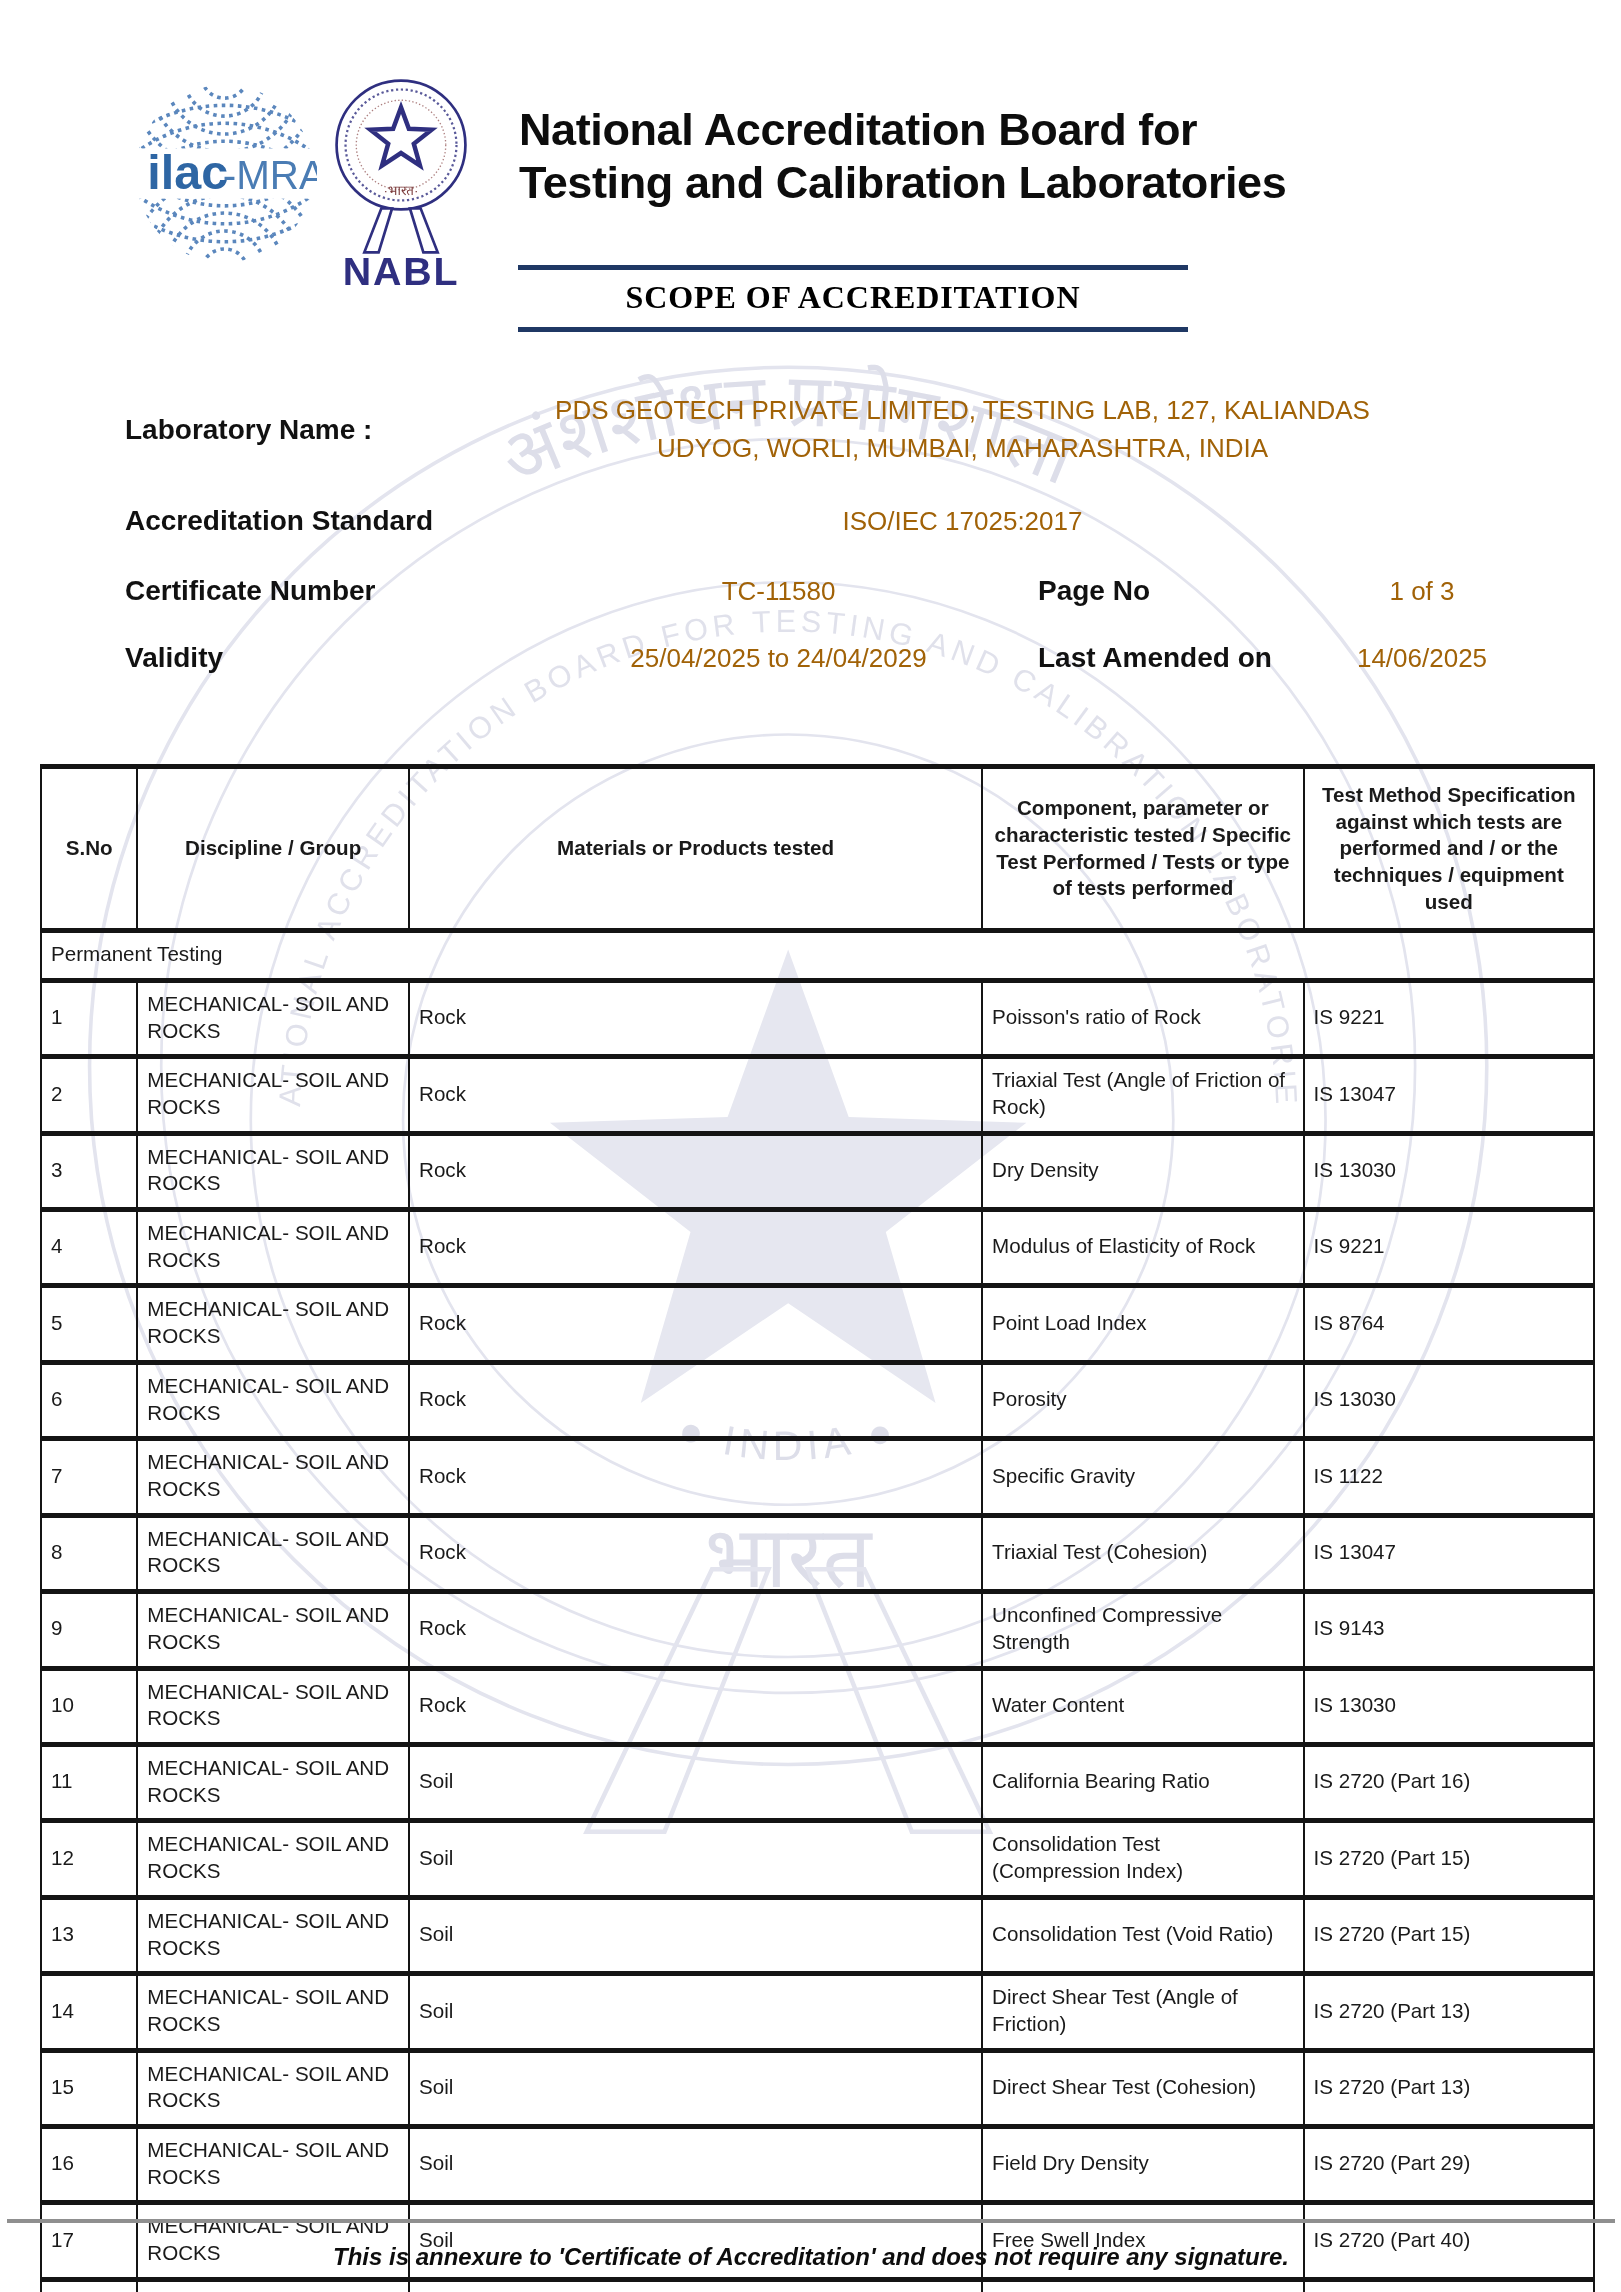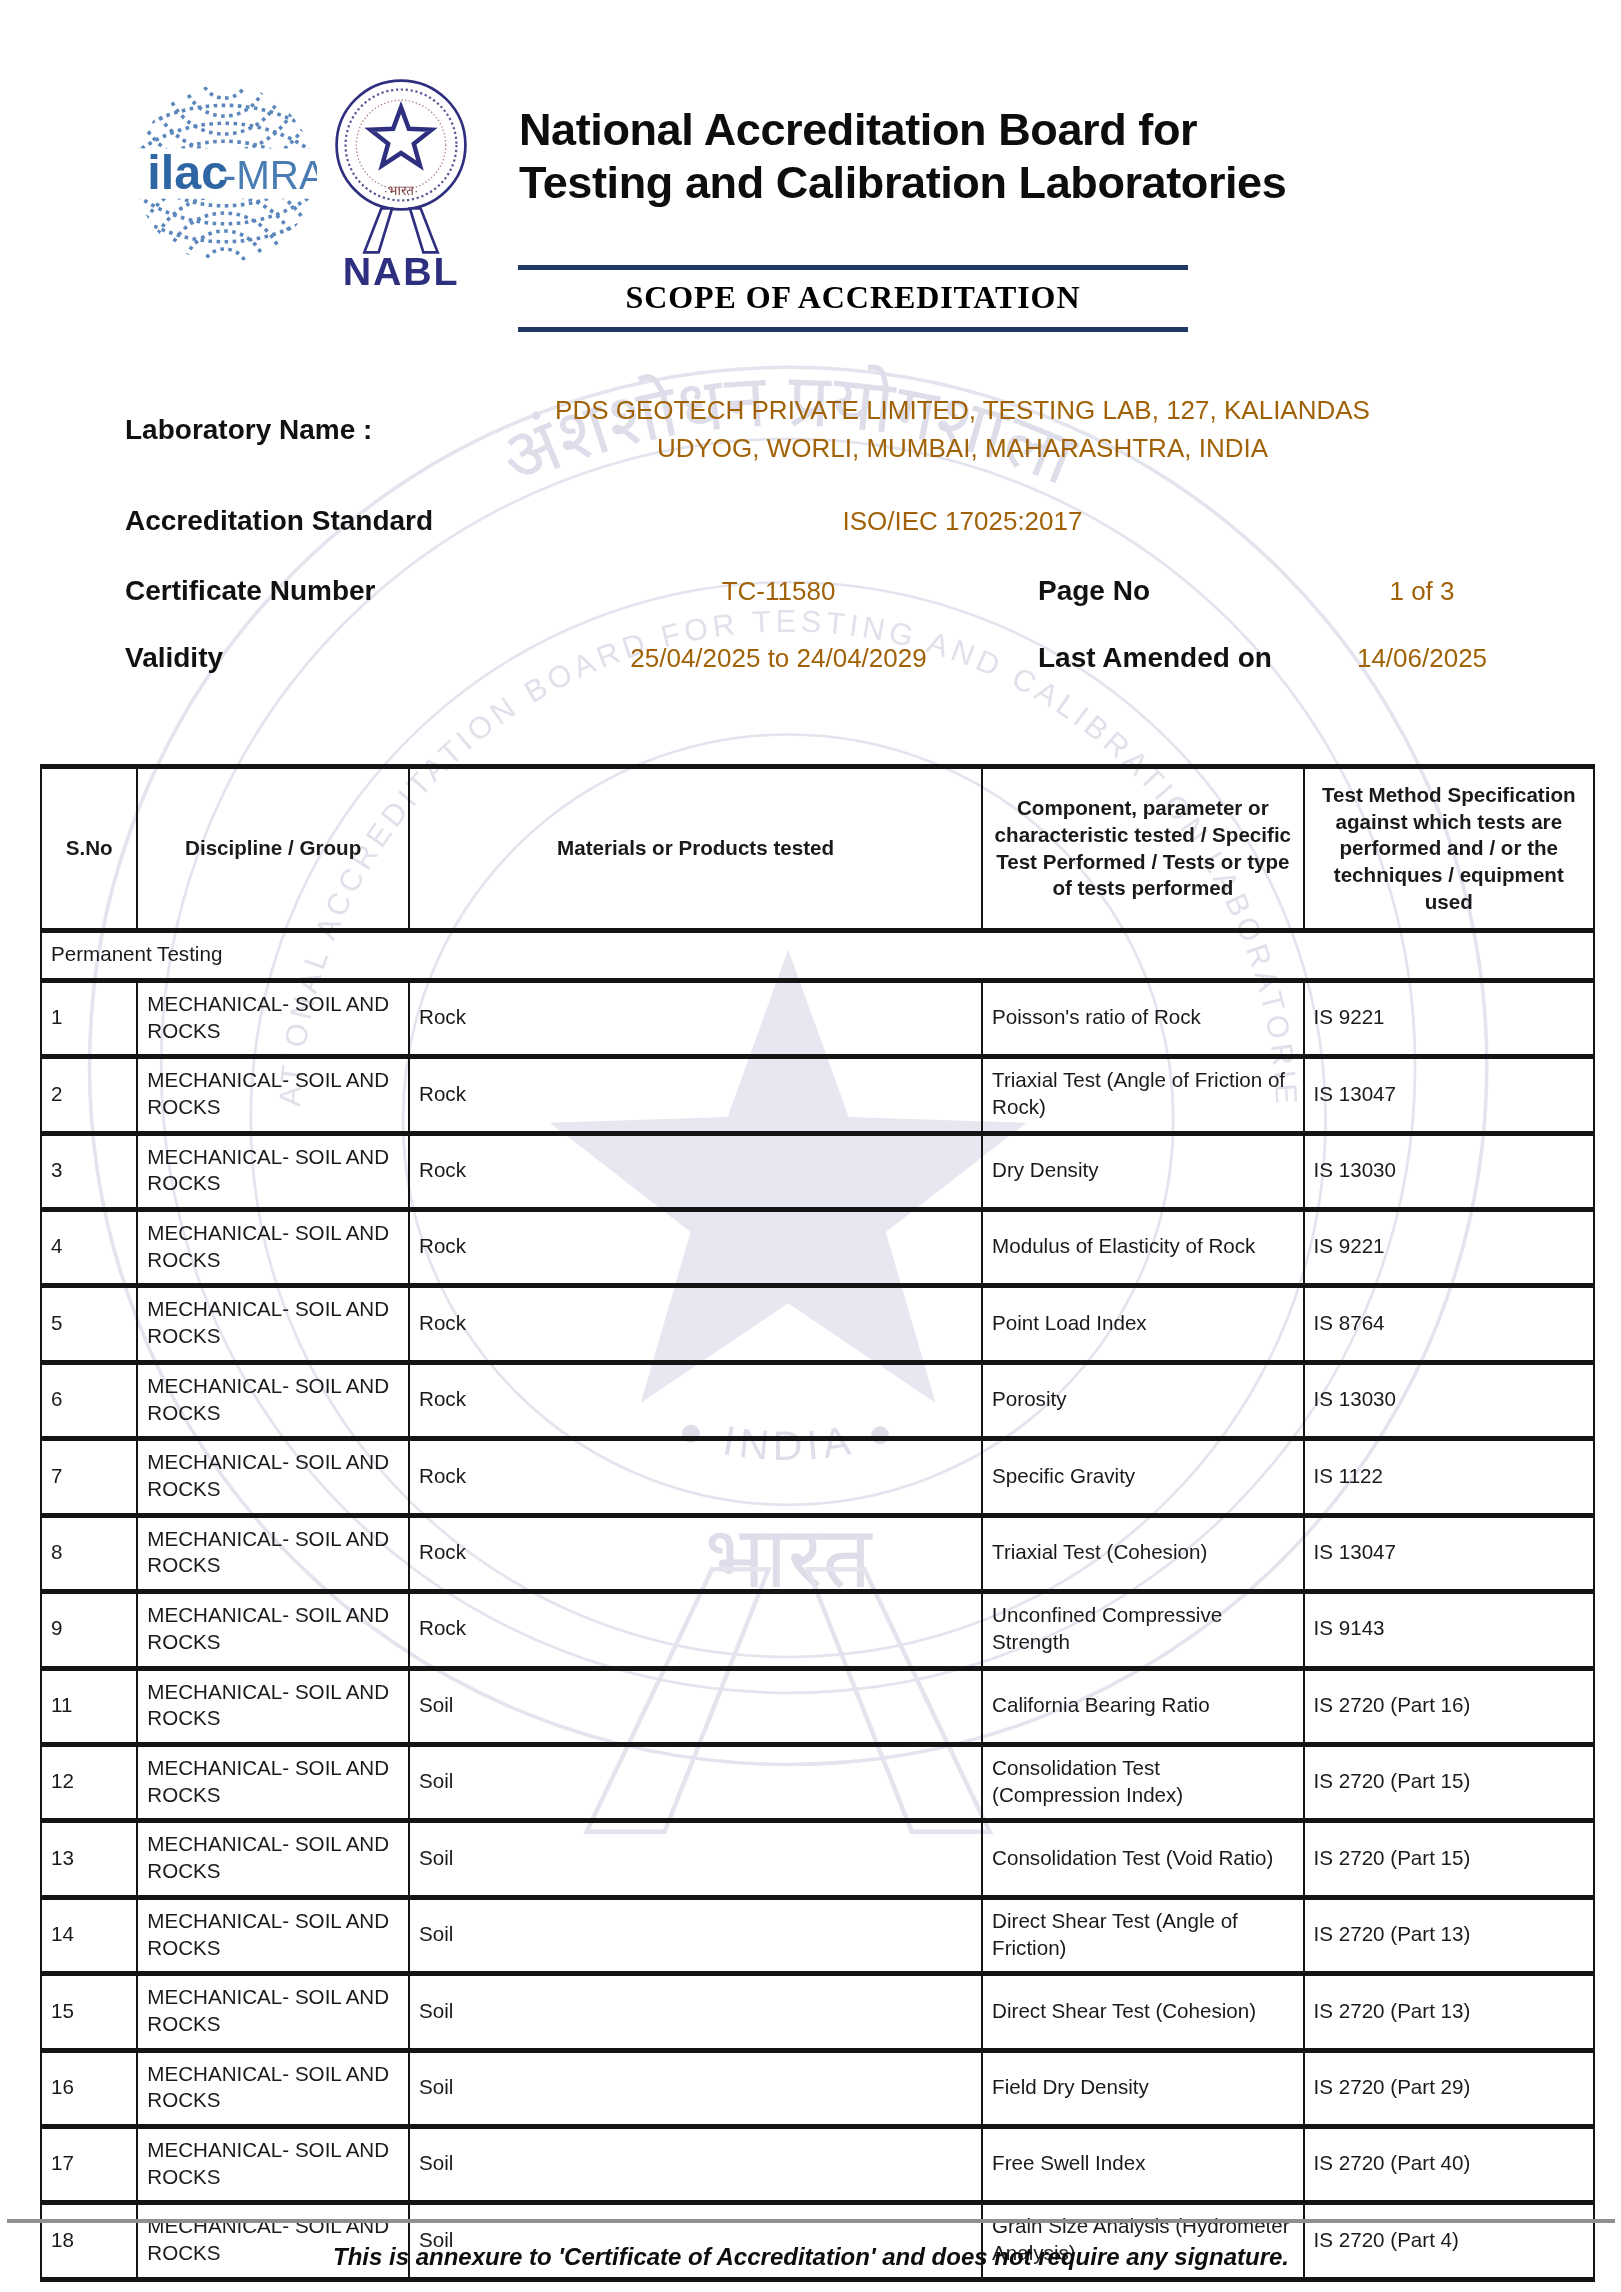--- a/index.html
+++ b/index.html
@@ -271,20 +271,27 @@
     <td>IS 13047</td>
   </tr>
         <tr>
     <td>9</td>
     <td>MECHANICAL- SOIL AND ROCKS</td>
     <td>Rock</td>
     <td>Unconfined Compressive Strength</td>
     <td>IS 9143</td>
   </tr>
         <tr>
+    <td>10</td>
+    <td>MECHANICAL- SOIL AND ROCKS</td>
+    <td>Rock</td>
+    <td>Water Content</td>
+    <td>IS 13030</td>
+  </tr>
+        <tr>
     <td>11</td>
     <td>MECHANICAL- SOIL AND ROCKS</td>
     <td>Soil</td>
     <td>California Bearing Ratio</td>
     <td>IS 2720 (Part 16)</td>
   </tr>
         <tr>
     <td>12</td>
     <td>MECHANICAL- SOIL AND ROCKS</td>
     <td>Soil</td>

